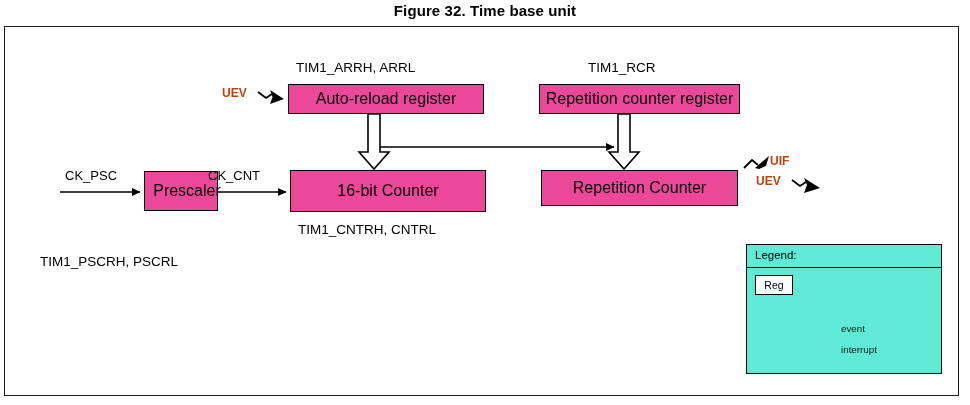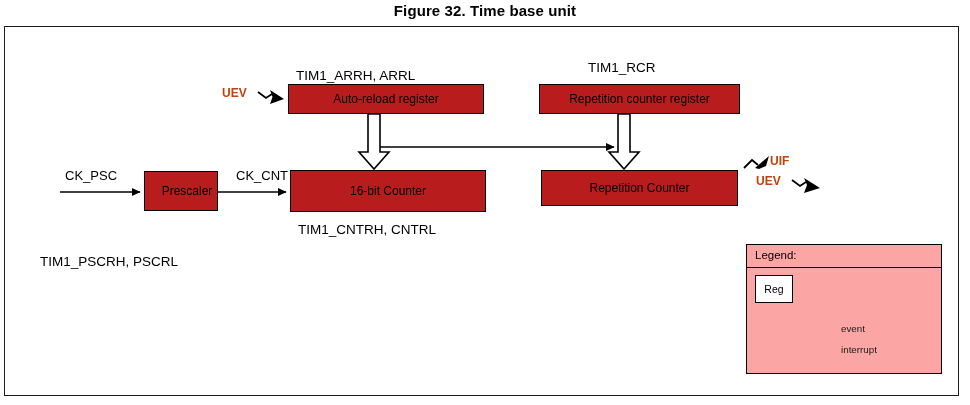--- a/index.html
+++ b/index.html
@@ -10,54 +10,54 @@
   }
   #figure-title{
     position:absolute;left:0;top:2px;width:970px;
     text-align:center;font-size:15px;font-weight:bold;
     letter-spacing:0.1px;color:#000;
   }
   #diagram-frame{
     position:absolute;left:4px;top:26px;width:955px;height:370px;
     border:1.5px solid #1b1b22;background:#fff;box-sizing:border-box;
   }
-  .node{position:absolute;box-sizing:border-box;background:#b91c1c;border:1.5px solid #000;
-        display:flex;align-items:center;justify-content:center;font-size:12px;color:#000;}
+  .node{position:absolute;box-sizing:border-box;background:#ec4899;border:1.5px solid #000;
+        display:flex;align-items:center;justify-content:center;font-size:16px;color:#000;}
   .node.shadowed::after{
     content:"";position:absolute;left:6px;top:6px;width:100%;height:100%;
     background:#8a8a8a;z-index:-1;
   }
   .caption{position:absolute;font-size:13.5px;color:#000;white-space:nowrap;}
   .sig{position:absolute;font-size:13px;color:#000;white-space:nowrap;}
   .bold-sig{position:absolute;font-size:12px;font-weight:bold;color:#c2410c;white-space:nowrap;}
   svg.wires{position:absolute;left:0;top:0;width:970px;height:405px;overflow:visible;pointer-events:none;}
   #legend-box{
     position:absolute;left:746px;top:244px;width:196px;height:130px;
-    border:1.2px solid #000;background:#fca5a5;box-sizing:border-box;
+    border:1.2px solid #000;background:#5eead4;box-sizing:border-box;
   }
   #legend-title{position:absolute;left:8px;top:4px;font-size:11.5px;color:#000;}
   #legend-divider{position:absolute;left:0;top:22px;width:194px;height:1px;background:#000;}
   #legend-reg{
-    position:absolute;left:8px;top:30px;width:38px;height:28px;
+    position:absolute;left:8px;top:30px;width:38px;height:20px;
     border:1.2px solid #000;background:#fff;box-sizing:border-box;
     display:flex;align-items:center;justify-content:center;font-size:10.5px;
   }
   #legend-reg::after{content:"";position:absolute;left:4px;top:4px;width:38px;height:20px;background:#8a8a8a;z-index:-1;}
   #legend-desc{position:absolute;left:56px;top:28px;width:132px;font-size:9.6px;line-height:11.4px;color:#1a1a1a;}
   #legend-event-label{position:absolute;left:94px;top:78px;font-size:9.8px;color:#1a1a1a;}
   #legend-interrupt-label{position:absolute;left:94px;top:99px;font-size:9.8px;color:#1a1a1a;}
 </style>
 </head>
 <body>
 
 <div id="figure-title">Figure 32. Time base unit</div>
 
 <div id="diagram-frame"></div>
 
-<div class="caption" style="left:296px;top:60px;margin-top:8px;">TIM1_ARRH, ARRL</div>
+<div class="caption" style="left:296px;top:60px;">TIM1_ARRH, ARRL</div>
 <div class="caption" style="left:588px;top:60px;">TIM1_RCR</div>
 
 <div class="node shadowed" style="left:288px;top:84px;width:196px;height:30px;">
   <span>Auto-reload register</span>
 </div>
 
 <div class="node shadowed" style="left:539px;top:84px;width:201px;height:30px;">
   <span>Repetition counter register</span>
 </div>
 
@@ -71,21 +71,21 @@
 
 <div class="node" style="left:541px;top:170px;width:197px;height:36px;">
   <span>Repetition Counter</span>
 </div>
 
 <div class="caption" style="left:40px;top:222px;margin-top:32px;">TIM1_PSCRH, PSCRL</div>
 <div class="caption" style="left:298px;top:222px;">TIM1_CNTRH, CNTRL</div>
 
 <div class="bold-sig" style="left:222px;top:86px;">UEV</div>
 <div class="sig" style="left:65px;top:168px;">CK_PSC</div>
-<div class="sig" style="left:236px;top:168px;">CK_CNT</div>
+<div class="sig" style="left:208px;top:168px;">CK_CNT</div>
 <div class="bold-sig" style="left:770px;top:154px;">UIF</div>
 <div class="bold-sig" style="left:756px;top:174px;">UEV</div>
 
 <svg class="wires" viewBox="0 0 970 405">
   <defs>
     <marker id="solid-arrow" markerWidth="9" markerHeight="9" refX="8" refY="4.5" orient="auto" markerUnits="userSpaceOnUse">
       <path d="M0,0.6 L8.6,4.5 L0,8.4 Z" fill="#000"></path>
     </marker>
   </defs>
 

